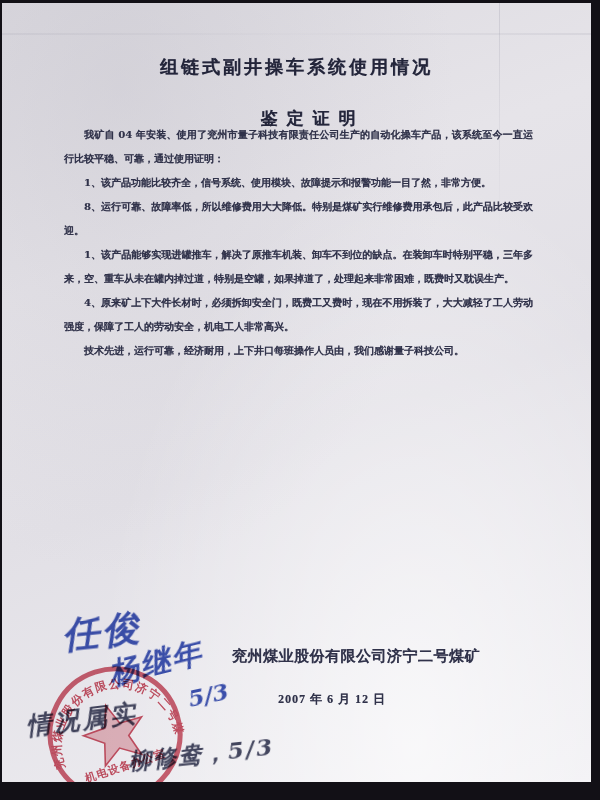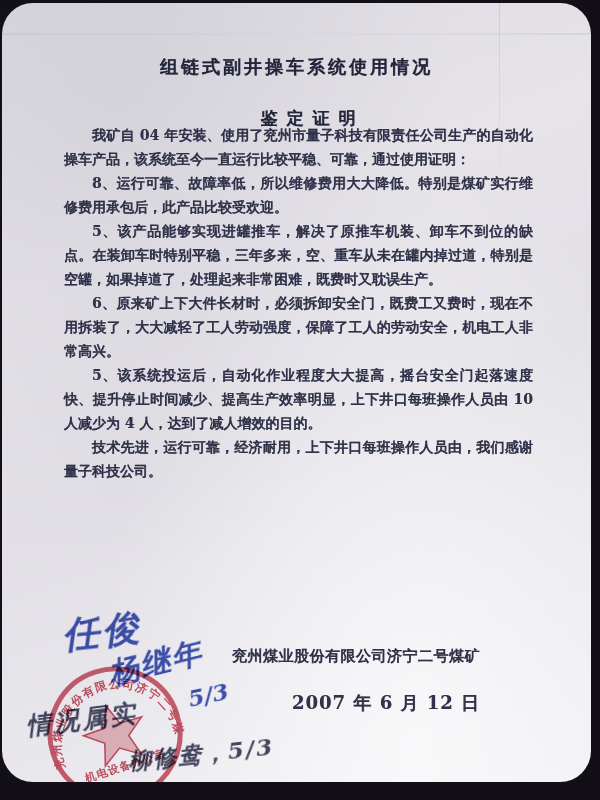--- a/index.html
+++ b/index.html
@@ -12,21 +12,20 @@
     position: relative; width: 600px; height: 800px;
     background: #121016;
   }
   .paper {
     position: absolute; left: 2px; top: 3px; right: 9px; bottom: 18px;
     background:
       radial-gradient(ellipse at 70% 95%, rgba(255,255,255,0.65) 0%, rgba(255,255,255,0) 55%),
       radial-gradient(ellipse at 20% 10%, rgba(190,188,198,0.35) 0%, rgba(190,188,198,0) 50%),
       linear-gradient(160deg, #dcdae0 0%, #e6e4e9 30%, #e2e0e6 55%, #efeef2 100%);
     overflow: hidden;
-    border-radius: 31px;
   }
   .crease-v {
     position: absolute; left: 497px; top: 0; width: 1px; height: 230px;
     background: linear-gradient(to bottom, rgba(110,110,130,0.18), rgba(110,110,130,0));
   }
   .crease-h {
     position: absolute; left: 0; top: 30px; width: 100%; height: 2px;
     background: linear-gradient(to right, rgba(120,120,140,0.10), rgba(120,120,140,0.02), rgba(120,120,140,0.12));
   }
   .title1 {
@@ -36,36 +35,37 @@
     text-shadow: 0.4px 0.4px 0.6px rgba(40,42,70,0.55);
   }
   .title2 {
     position: absolute; top: 88px; left: 0; width: 100%;
     text-align: center; font-size: 17px; font-weight: 700;
     letter-spacing: 9px; color: #23253a; margin: 16px;
     text-shadow: 0.4px 0.4px 0.6px rgba(40,42,70,0.55);
   }
   .content {
     position: absolute; top: 120px; left: 62px; right: 58px;
-    font-size: 14px; font-weight: 700; color: #30324a;
+    font-size: 10px; font-weight: 700; color: #30324a;
     line-height: 24px; text-align: justify;
     text-shadow: 0.3px 0.3px 0.5px rgba(43,45,70,0.5);
   }
   .content p { margin: 0; text-indent: 2em; }
   .company-line {
     position: absolute; left: 230px; top: 644px;
     font-size: 15px; font-weight: 700; color: #30324a;
     letter-spacing: 0.5px;
     text-shadow: 0.3px 0.3px 0.5px rgba(43,45,70,0.5);
   }
   .date-line {
-    position: absolute; left: 290px; top: 688px;
-    font-size: 18px; font-weight: 700; color: #30324a;
+    position: absolute; left: 276px; top: 688px;
+    font-size: 12px; font-weight: 700; color: #30324a;
     letter-spacing: 1px;
     text-shadow: 0.3px 0.3px 0.5px rgba(43,45,70,0.5);
+    font-family: Liberation Serif, serif;
   }
   .hw {
     position: absolute; font-style: italic; white-space: nowrap;
     mix-blend-mode: multiply; filter: blur(0.3px);
   }
   .hw-blue { color: #3f55b5; font-weight: 600; }
   .hw-dark { color: #474a63; font-weight: 600; }
   .sig-blue-1 { left: 60px;  top: 604px; font-size: 37px; transform: rotate(-6deg);  letter-spacing: 3px; }
   .sig-blue-2 { left: 106px; top: 640px; font-size: 30px; transform: rotate(-14deg); letter-spacing: 2px; }
   .note-blue-date { left: 186px; top: 678px; font-size: 23px; transform: rotate(-12deg); }
@@ -83,24 +83,24 @@
   <div class="paper">
 
     <div class="crease-v"></div>
     <div class="crease-h"></div>
 
     <h1 class="title1">组链式副井操车系统使用情况</h1>
     <h2 class="title2">鉴定证明</h2>
 
     <div class="content">
       <p>我矿自 04 年安装、使用了兖州市量子科技有限责任公司生产的自动化操车产品，该系统至今一直运行比较平稳、可靠，通过使用证明：</p>
+      <p>1、该产品功能比较齐全，信号系统、使用模块、故障提示和报警功能一目了然，非常方便。</p>
       <p>8、运行可靠、故障率低，所以维修费用大大降低。特别是煤矿实行维修费用承包后，此产品比较受欢迎。</p>
-      <p>5、该产品能够实现进罐推车，解决了原推车机装、卸车不到位的缺点。在装卸车时特别平稳，三年多来，空、重车从未在罐内掉过道，特别是空罐，如果掉道了，处理起来非常困难，既费时又耽误生产。</p>
-      <p>6、原来矿上下大件长材时，必须拆卸安全门，既费工又费时，现在不用拆装了，大大减轻了工人劳动强度，保障了工人的劳动安全，机电工人非常高兴。</p>
-      <p>5、该系统投运后，自动化作业程度大大提高，摇台安全门起落速度快、提升停止时间减少、提高生产效率明显，上下井口每班操作人员由 10 人减少为 4 人，达到了减人增效的目的。</p>
+      <p>1、该产品能够实现进罐推车，解决了原推车机装、卸车不到位的缺点。在装卸车时特别平稳，三年多来，空、重车从未在罐内掉过道，特别是空罐，如果掉道了，处理起来非常困难，既费时又耽误生产。</p>
+      <p>4、原来矿上下大件长材时，必须拆卸安全门，既费工又费时，现在不用拆装了，大大减轻了工人劳动强度，保障了工人的劳动安全，机电工人非常高兴。</p>
       <p>技术先进，运行可靠，经济耐用，上下井口每班操作人员由，我们感谢量子科技公司。</p>
     </div>
 
     <div class="company-line">兖州煤业股份有限公司济宁二号煤矿</div>
     <div class="date-line">2007 年 6 月 12 日</div>
 
     <span class="hw hw-blue sig-blue-1">任俊</span>
     <span class="hw hw-blue sig-blue-2">杨继年</span>
     <span class="hw hw-blue note-blue-date">5/3</span>
     <span class="hw hw-dark note-dark">情况属实</span>

